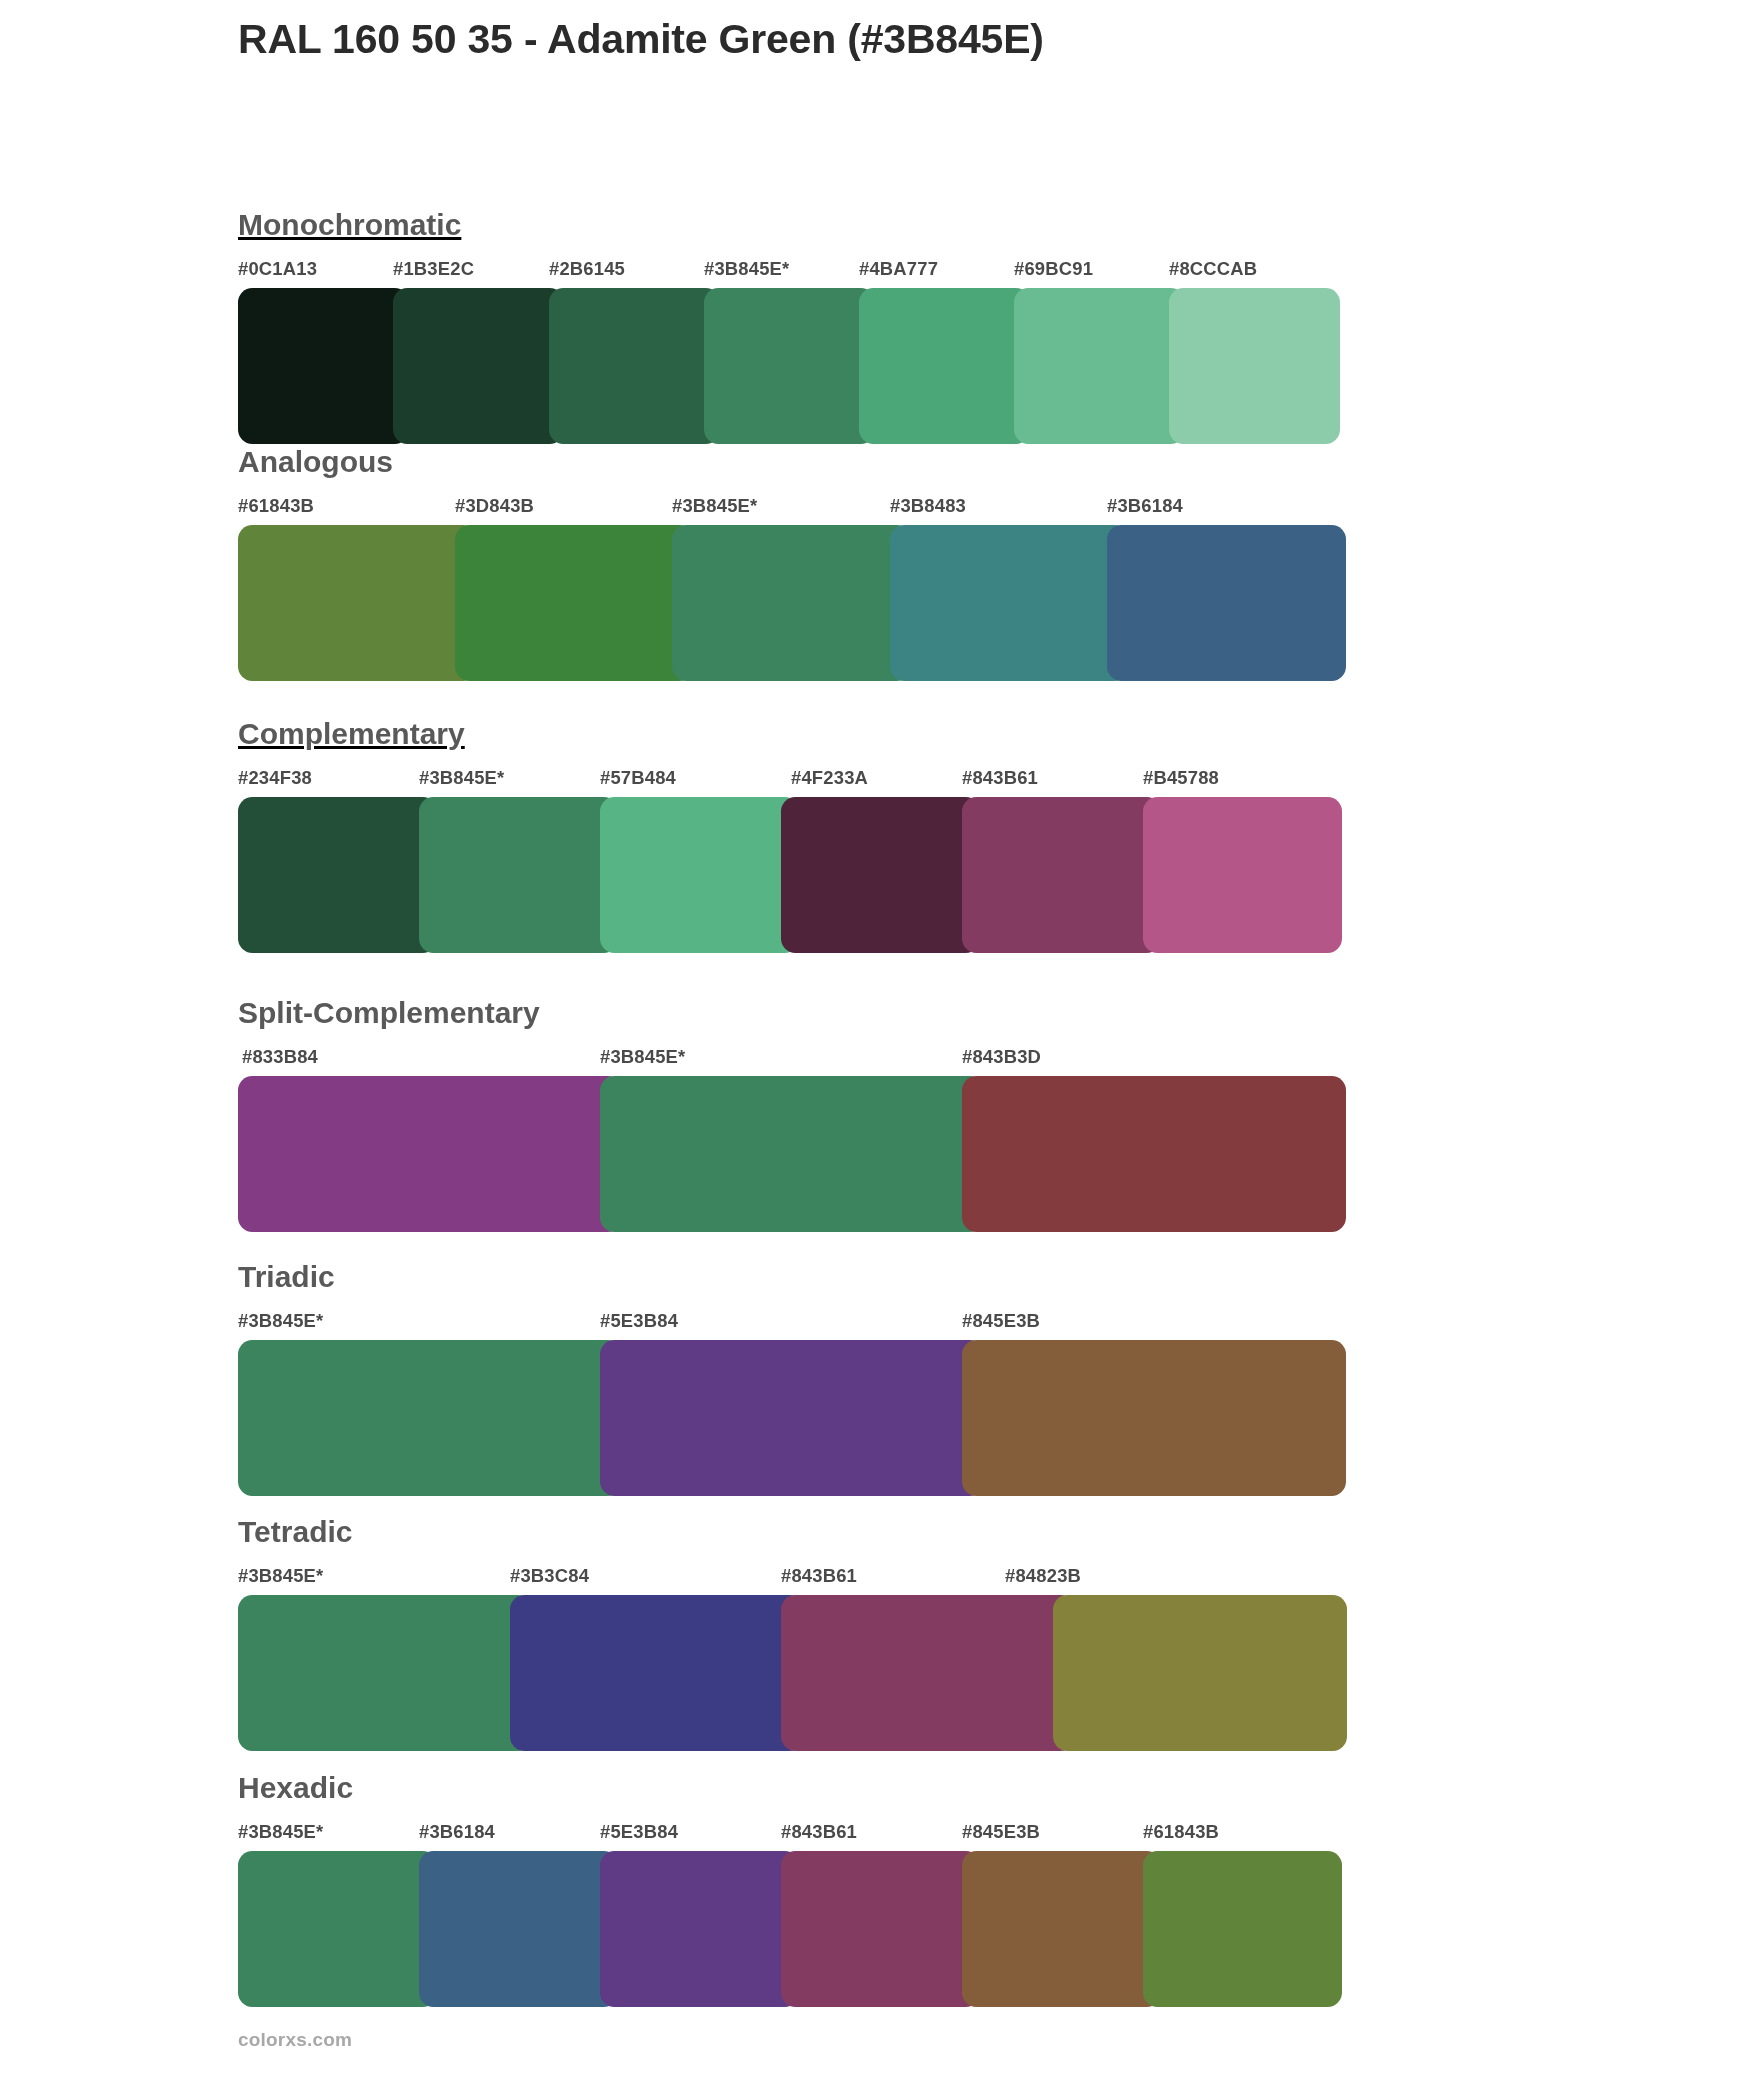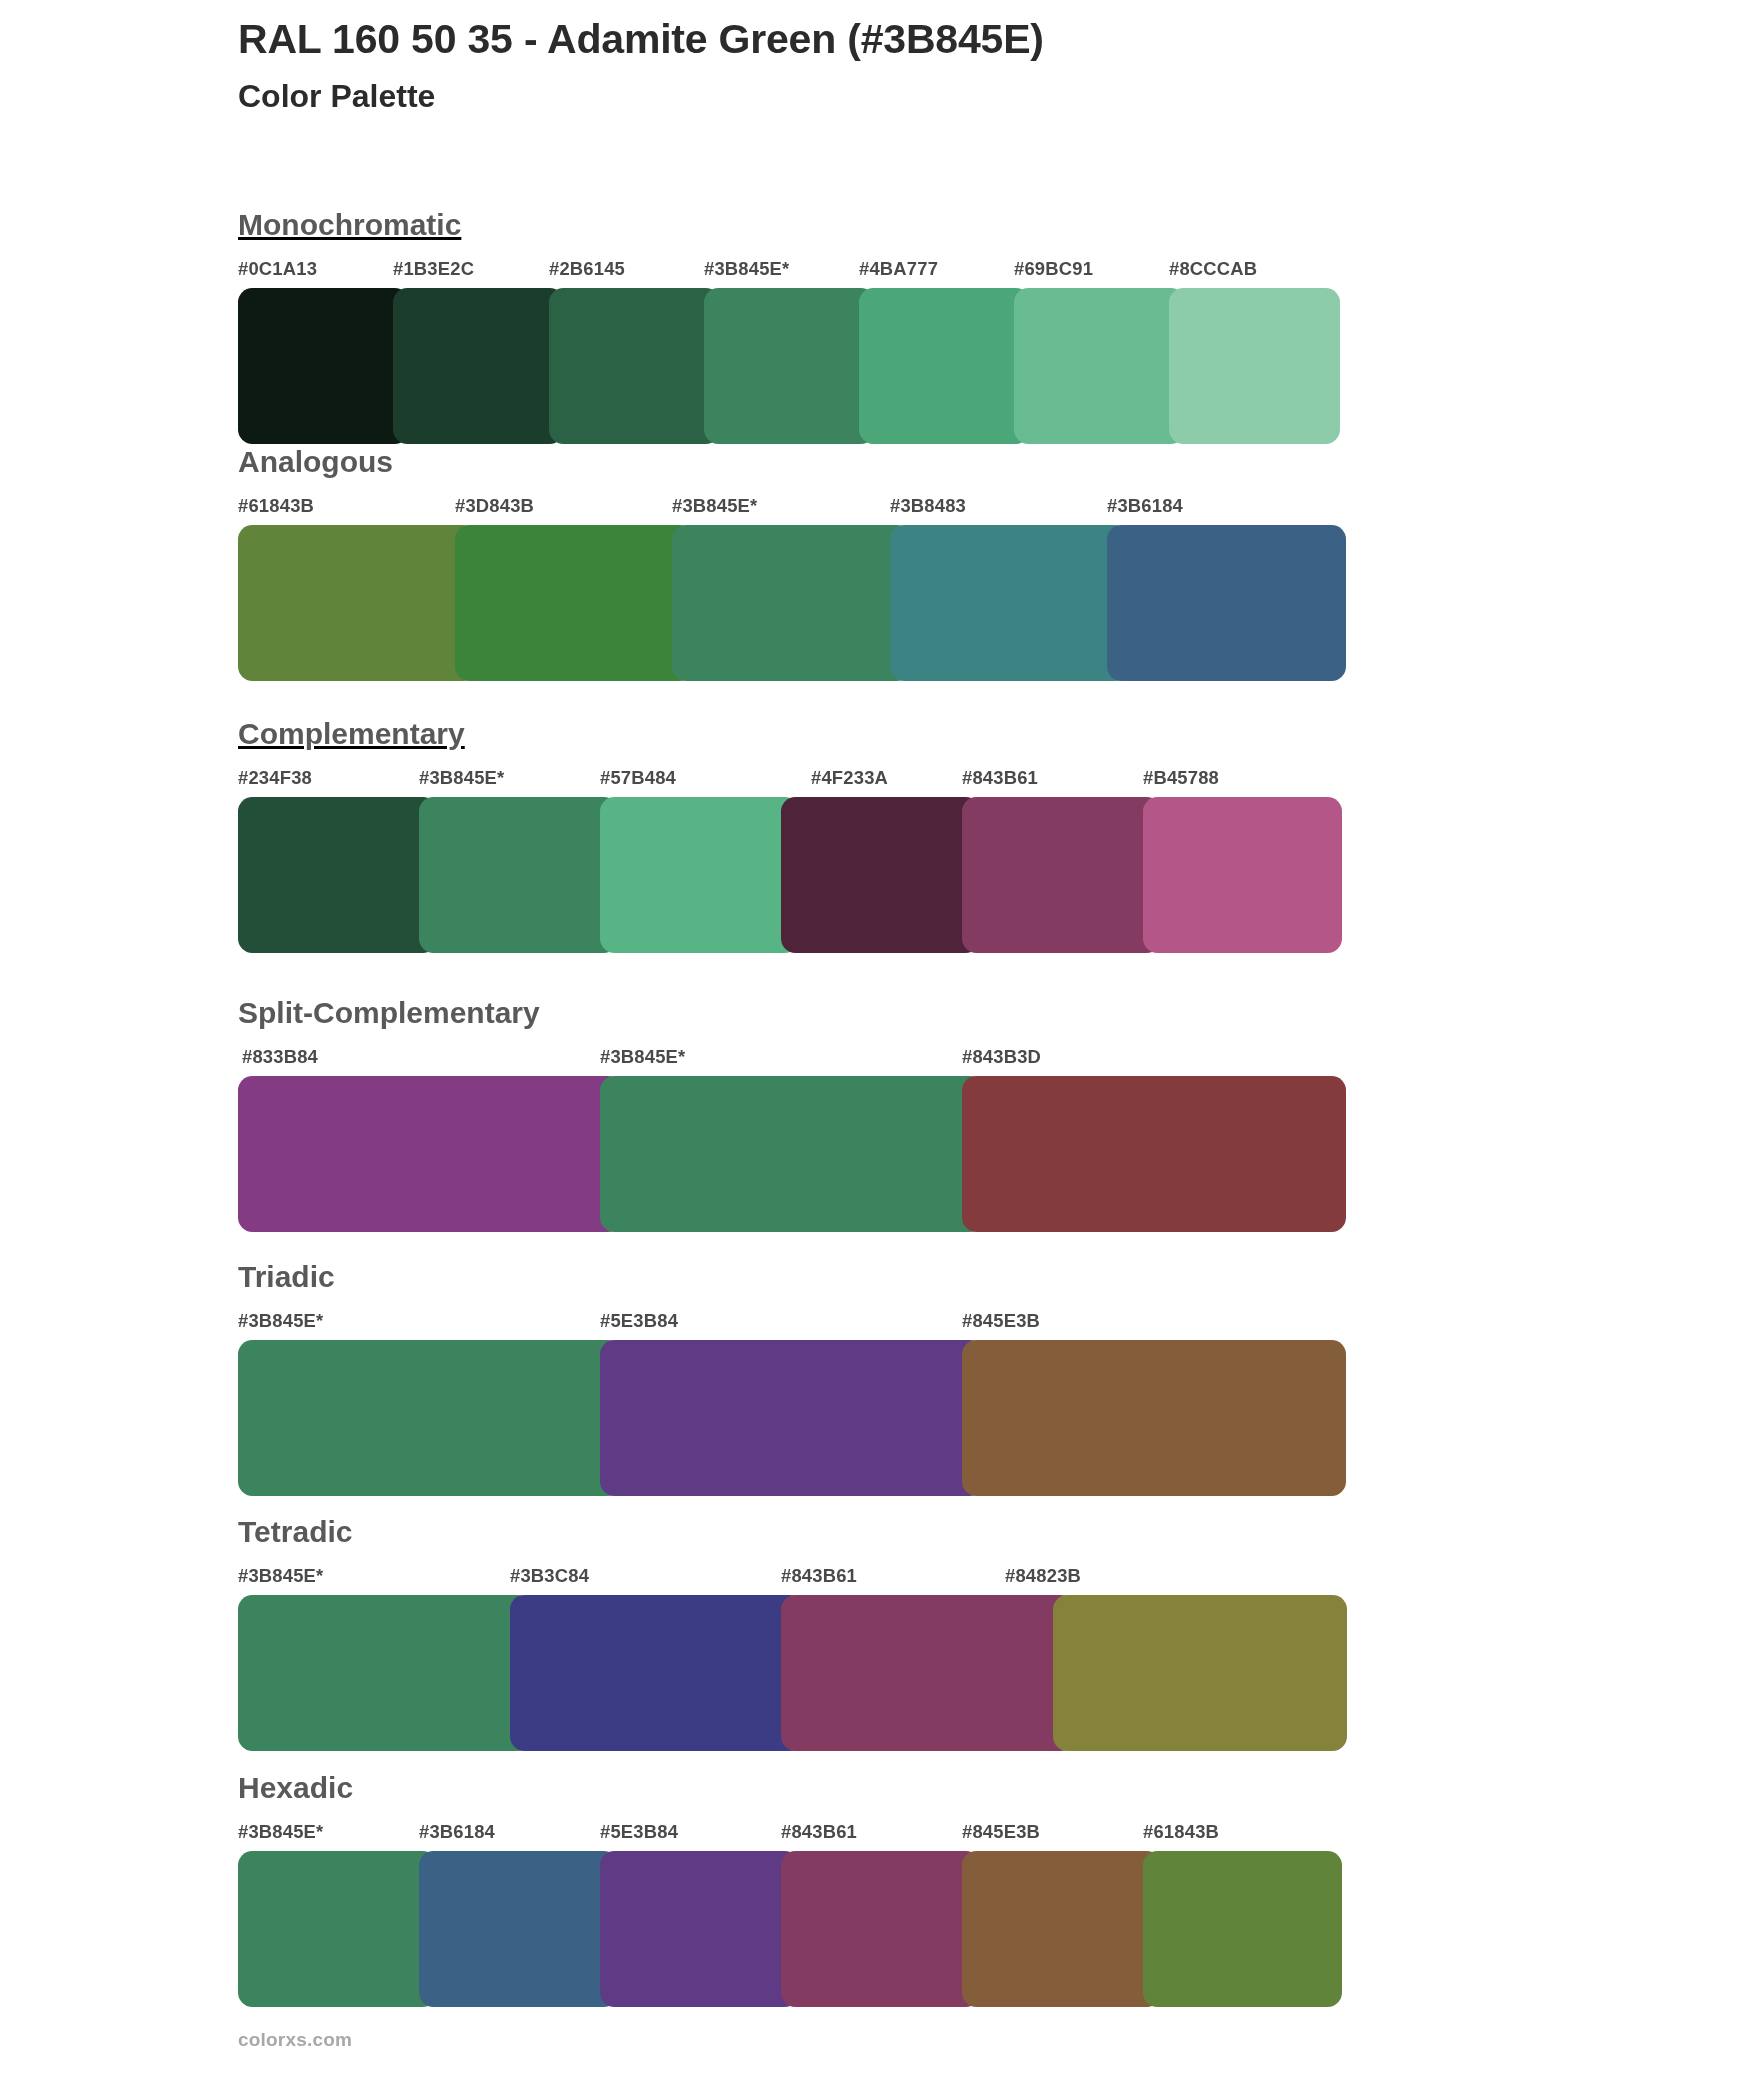--- a/index.html
+++ b/index.html
@@ -111,21 +111,20 @@
     white-space: nowrap;
   }
 </style>
 </head>
 <body>
 
 <div class="page">
 
   <div class="header">
     <h1 class="page-title">RAL 160 50 35 - Adamite Green (#3B845E)</h1>
-    <h2 class="page-subtitle">Color Palette</h2>
   </div>
 
   <div class="sections" id="sections-root">
       <div class="section" style="top: 210px; width: 1086px; text-decoration: underline;">
         <div class="section-title">Monochromatic</div>
         <div class="swatch-labels">
           <div class="swatch-label" style="left: 0px;">#0C1A13</div>
           <div class="swatch-label" style="left: 155px;">#1B3E2C</div>
           <div class="swatch-label" style="left: 311px;">#2B6145</div>
           <div class="swatch-label" style="left: 466px;">#3B845E*</div>
@@ -159,21 +158,21 @@
           <div class="swatch" title="#3B8483" style="left: 652px; width: 239px; height: 156px; border-radius: 14.4px; background: rgb(59, 132, 131); z-index: 13;"></div>
           <div class="swatch" title="#3B6184" style="left: 869px; width: 239px; height: 156px; border-radius: 14.4px; background: rgb(59, 97, 132); z-index: 14;"></div>
         </div>
       </div>
       <div class="section" style="top: 719px; width: 1086px; text-decoration: underline;">
         <div class="section-title">Complementary</div>
         <div class="swatch-labels">
           <div class="swatch-label" style="left: 0px;">#234F38</div>
           <div class="swatch-label" style="left: 181px;">#3B845E*</div>
           <div class="swatch-label" style="left: 362px;">#57B484</div>
-          <div class="swatch-label" style="left: 573px; text-align: center;">#4F233A</div>
+          <div class="swatch-label" style="left: 553px; text-align: center;">#4F233A</div>
           <div class="swatch-label" style="left: 724px;">#843B61</div>
           <div class="swatch-label" style="left: 905px;">#B45788</div>
         </div>
         <div class="swatch-row" style="height: 156px;">
           <div class="swatch" title="#234F38" style="left: 0px; width: 199px; height: 156px; border-radius: 14.4px; background: rgb(35, 79, 56); z-index: 10;"></div>
           <div class="swatch" title="#3B845E*" style="left: 181px; width: 199px; height: 156px; border-radius: 14.4px; background: rgb(59, 132, 94); z-index: 11;"></div>
           <div class="swatch" title="#57B484" style="left: 362px; width: 199px; height: 156px; border-radius: 14.4px; background: rgb(87, 180, 132); z-index: 12;"></div>
           <div class="swatch" title="#4F233A" style="left: 543px; width: 199px; height: 156px; border-radius: 14.4px; background: rgb(79, 35, 58); z-index: 13;"></div>
           <div class="swatch" title="#843B61" style="left: 724px; width: 199px; height: 156px; border-radius: 14.4px; background: rgb(132, 59, 97); z-index: 14;"></div>
           <div class="swatch" title="#B45788" style="left: 905px; width: 199px; height: 156px; border-radius: 14.4px; background: rgb(180, 87, 136); z-index: 15;"></div>

